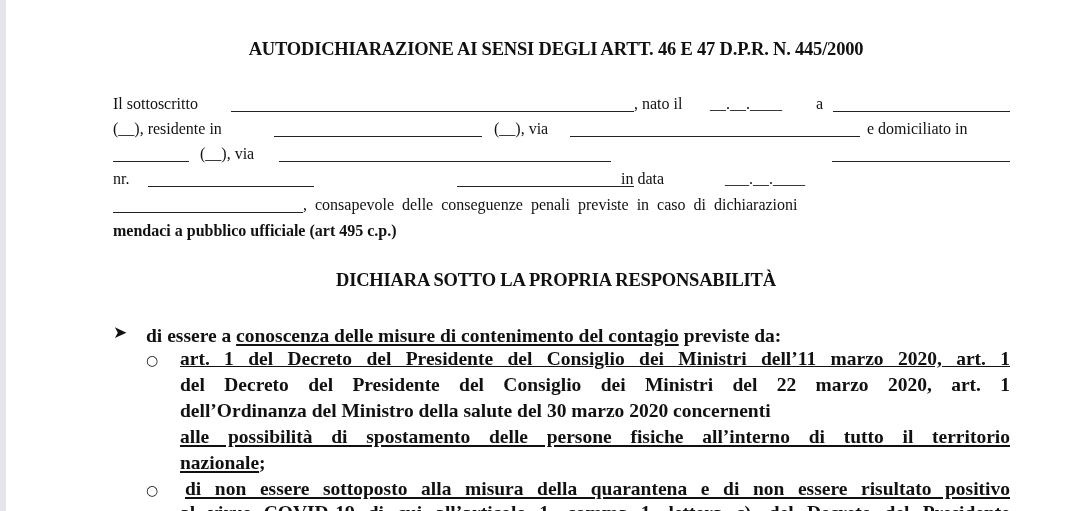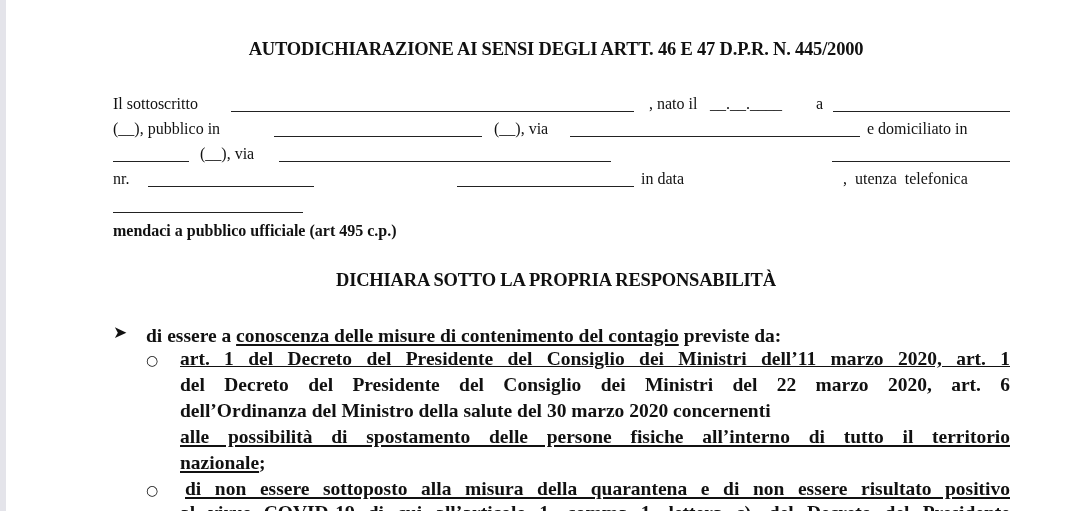--- a/index.html
+++ b/index.html
@@ -42,65 +42,66 @@
 </head>
 <body>
 
 <div class="edge-strip"></div>
 
 <div class="title t1">AUTODICHIARAZIONE AI SENSI DEGLI ARTT. 46 E 47 D.P.R. N. 445/2000</div>
 
 <div class="line" style="top:91px;">
   <span class="seg" style="left:0;">Il sottoscritto</span>
   <span class="blank" style="left:118px; width:403px; top:20px;"></span>
-  <span class="seg" style="left:536px;">, nato il</span>
+  <span class="seg" style="left:521px;">, nato il</span>
   <span class="seg" style="left:597px;">__.__.____</span>
   <span class="seg" style="left:703px;">a</span>
   <span class="blank" style="left:720px; width:177px; top:20px;"></span>
 </div>
 
 <div class="line" style="top:116px;">
-  <span class="seg" style="left:0;">(__), pubblico in</span>
+  <span class="seg" style="left:0;">(__), residente in</span>
   <span class="blank" style="left:161px; width:208px; top:20px;"></span>
   <span class="seg" style="left:381px;">(__), via</span>
   <span class="blank" style="left:457px; width:290px; top:20px;"></span>
   <span class="seg" style="left:754px;">e domiciliato in</span>
 </div>
 
 <div class="line" style="top:141px;">
   <span class="blank" style="left:0; width:76px; top:20px;"></span>
   <span class="seg" style="left:87px;">(__), via</span>
   <span class="blank" style="left:166px; width:332px; top:20px;"></span>
   <span class="blank" style="left:719px; width:178px; top:20px;"></span>
 </div>
 
 <div class="line" style="top:166px;">
   <span class="seg" style="left:0;">nr.</span>
   <span class="blank" style="left:35px; width:166px; top:20px;"></span>
   <span class="blank" style="left:344px; width:177px; top:20px;"></span>
-  <span class="seg" style="left:528px;text-align:center;">in  data</span>
-  <span class="seg" style="left:730px; white-space:pre;">,  utenza  telefonica</span>
+  <span class="seg" style="left:508px;text-align:center;">in  data</span>
+  <span class="seg" style="left:612px;">___.__.____</span>
 </div>
 
 <div class="line" style="top:192px;">
   <span class="blank" style="left:0; width:190px; top:20px;"></span>
+  <span class="seg" style="left:190px; white-space:pre;">,  consapevole  delle  conseguenze  penali  previste  in  caso  di  dichiarazioni</span>
 </div>
 
 <div class="line" style="top:218px;font-weight:bold;">
   <span class="seg" style="left:0; white-space:pre;"><span>mendaci a pubblico ufficiale </span><b>(art 495 c.p.)</b></span>
 </div>
 
 <div class="title t2">DICHIARA SOTTO LA PROPRIA RESPONSABILITÀ</div>
 
 <span class="bullet-arrow">➤</span>
 <div class="bl" style="left:146px; top:323px;"><span>di essere a </span><span class="u">conoscenza delle misure di contenimento del contagio</span><span> previste da:</span></div>
 
 <span class="bullet-circle" style="top:352px;">○</span>
 <div class="bl just" style="left:180px; top:346px; width:830px;text-decoration:underline;">art. 1 del Decreto del Presidente del Consiglio dei Ministri dell’11 marzo 2020, art. 1</div>
-<div class="bl just" style="left:180px; top:372px; width:830px;">del Decreto del Presidente del Consiglio dei Ministri del 22 marzo 2020, art. 6</div>
+<div class="bl just" style="left:180px; top:372px; width:830px;">del Decreto del Presidente del Consiglio dei Ministri del 22 marzo 2020, art. 1</div>
 <div class="bl" style="left:180px; top:398px; width:830px; display:flex; justify-content:space-between;">
     <span>dell’Ordinanza del Ministro della salute del 30 marzo 2020 concernenti </span>
   </div>
 <div class="bl just u" style="left:180px; top:424px; width:830px;">alle possibilità di spostamento delle persone fisiche all’interno di tutto il territorio</div>
 <div class="bl" style="left:180px; top:450px;"><span class="u">nazionale</span><span>;</span></div>
 
 <span class="bullet-circle" style="top:482px;">○</span>
 <div class="bl just u" style="left:185px; top:476px; width:825px;">di non essere sottoposto alla misura della quarantena e di non essere risultato positivo</div>
 <div class="bl just" style="left:180px; top:500px; width:830px;">al virus COVID-19 di cui all’articolo 1, comma 1, lettera c), del Decreto del Presidente</div>
 

